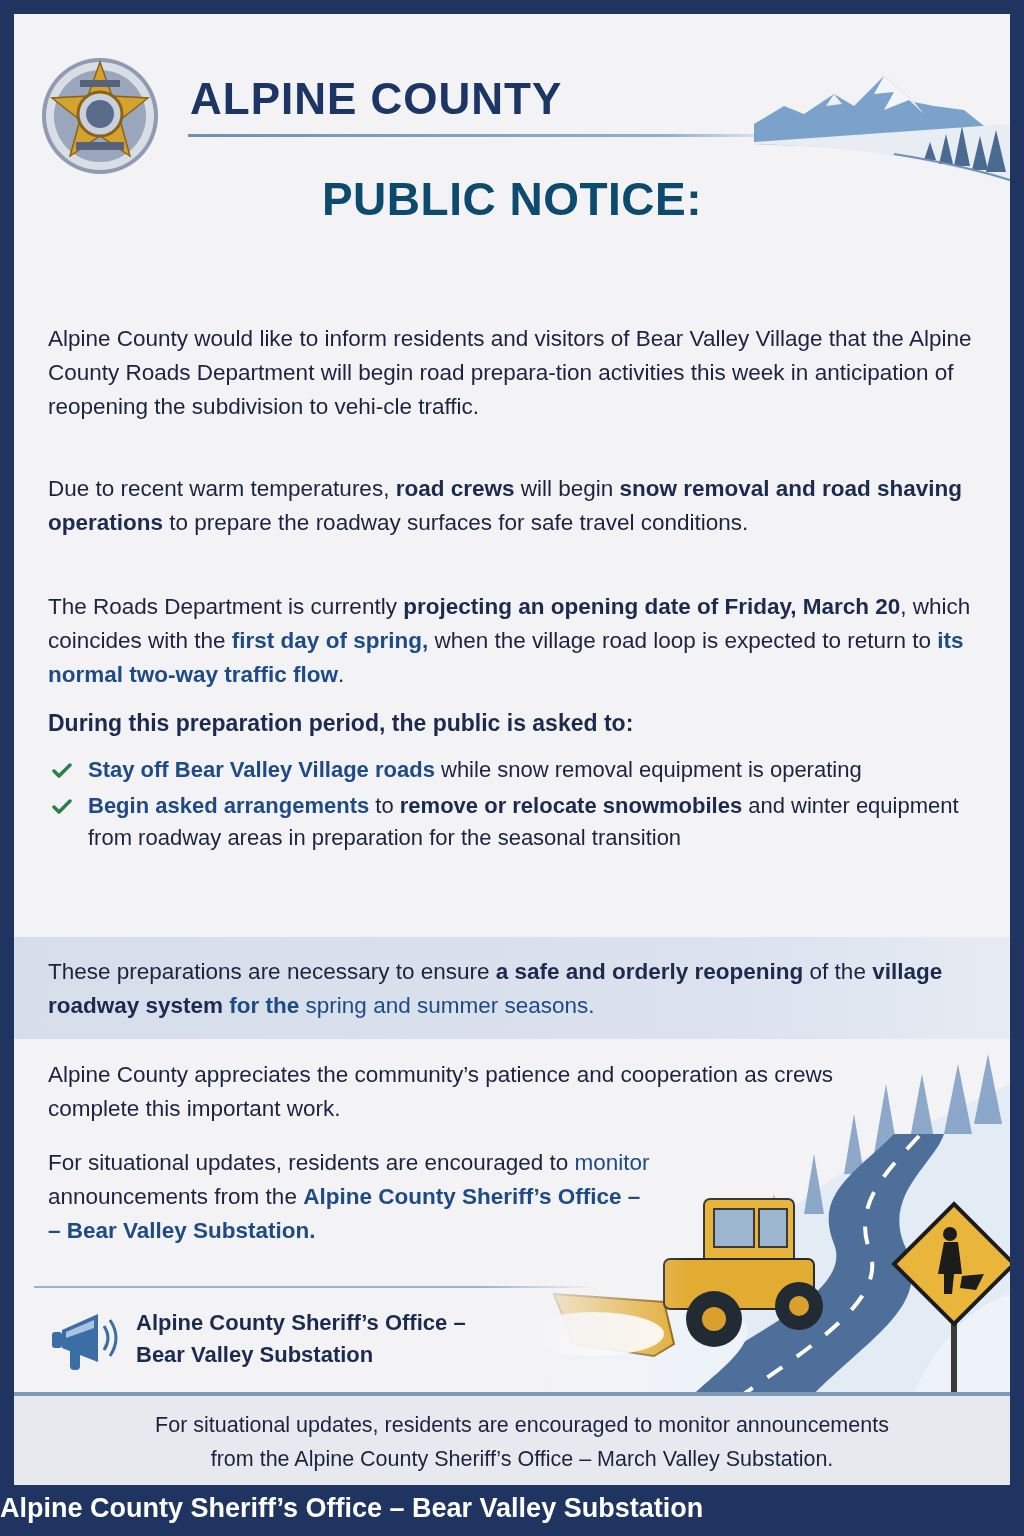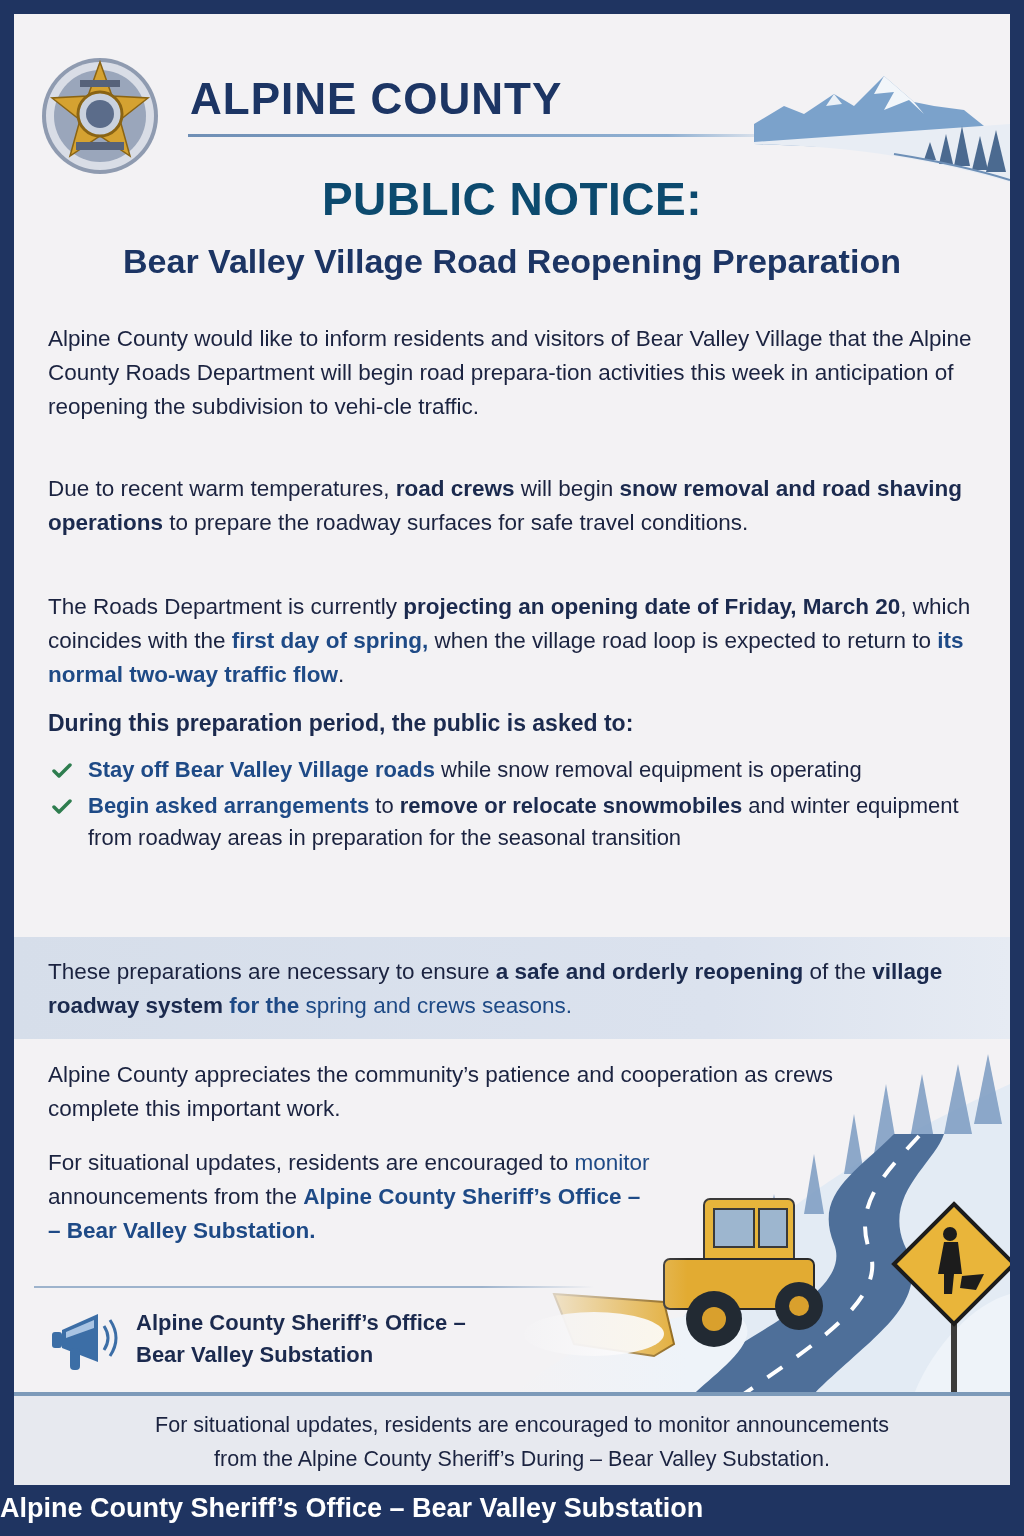--- a/index.html
+++ b/index.html
@@ -128,21 +128,20 @@
       <polygon points="205,110 212,80 219,110"></polygon>
       <polygon points="220,112 228,72 236,112"></polygon>
       <polygon points="238,116 246,82 254,116"></polygon>
       <polygon points="252,118 262,76 272,118"></polygon>
       <polygon points="190,106 196,88 202,106"></polygon>
     </g>
     <path d="M160,100 C210,108 250,118 276,126" stroke="#6d8fb6" stroke-width="2" fill="none"></path>
   </svg>
 
   <div class="notice-title">PUBLIC NOTICE:</div>
-  <div class="notice-subtitle">Bear Valley Village Road Reopening Preparation</div>
 
   <p class="para p1">Alpine County would like to inform residents and visitors of Bear Valley Village that the Alpine County Roads Department will begin road prepara-tion activities this week in anticipation of reopening the subdivision to vehi-cle traffic.</p>
 
   <p class="para p2">
     <span>Due to recent warm temperatures, </span><b>road crews</b><span> will begin </span><b>snow removal and road shaving operations</b><span> to prepare the roadway surfaces for safe travel conditions.</span>
   </p>
 
   <p class="para p3">
     <span>The Roads Department is currently </span><b>projecting an opening date of Friday, March 20</b><span>, which coincides with the </span><span class="blue">first day of spring,</span><span> when the village road loop is expected to return to </span><span class="blue">its normal two-way traffic flow</span><span>.</span>
   </p>
@@ -159,21 +158,21 @@
     <li>
       <svg class="check" viewBox="0 0 20 16">
           <path d="M2,8 L7,13 L18,2" stroke="#2e7d4f" stroke-width="3.5" fill="none" stroke-linecap="round" stroke-linejoin="round"></path>
         </svg>
       <span class="blue">Begin asked arrangements</span><span> to </span><b>remove or relocate snowmobiles</b><span> and winter equipment from roadway areas in preparation for the seasonal transition</span>
     </li>
   </ul>
 
   <div class="band">
     <p class="para">
-      <span>These preparations are necessary to ensure </span><b>a safe and orderly reopening</b><span> of the </span><b>village roadway system</b><span class="blue"> for the</span><span class="blue-reg"> spring and crews seasons.</span>
+      <span>These preparations are necessary to ensure </span><b>a safe and orderly reopening</b><span> of the </span><b>village roadway system</b><span class="blue"> for the</span><span class="blue-reg"> spring and summer seasons.</span>
     </p>
   </div>
 
   <svg class="scene" viewBox="0 0 496 350">
     <defs>
       <linearGradient id="fadeL" x1="0" x2="1" y1="0" y2="0">
         <stop offset="0" stop-color="#f3f2f4" stop-opacity="1"></stop>
         <stop offset="0.35" stop-color="#f3f2f4" stop-opacity="0"></stop>
       </linearGradient>
     </defs>
@@ -233,18 +232,18 @@
     <div class="contact-text">
       <div>Alpine County Sheriff’s Office –</div>
       <div>Bear Valley Substation</div>
     </div>
   </div>
 
   <div class="bottom-rule"></div>
   <div class="bottom-box">
     <div class="msg">
       <div>For situational updates, residents are encouraged to monitor announcements</div>
-      <div>from the Alpine County Sheriff’s During – Bear Valley Substation.</div>
+      <div>from the Alpine County Sheriff’s Office – March Valley Substation.</div>
     </div>
   </div>
 </div>
 
 <div class="footer">Alpine County Sheriff’s Office – Bear Valley Substation</div>
 
 </body></html>

